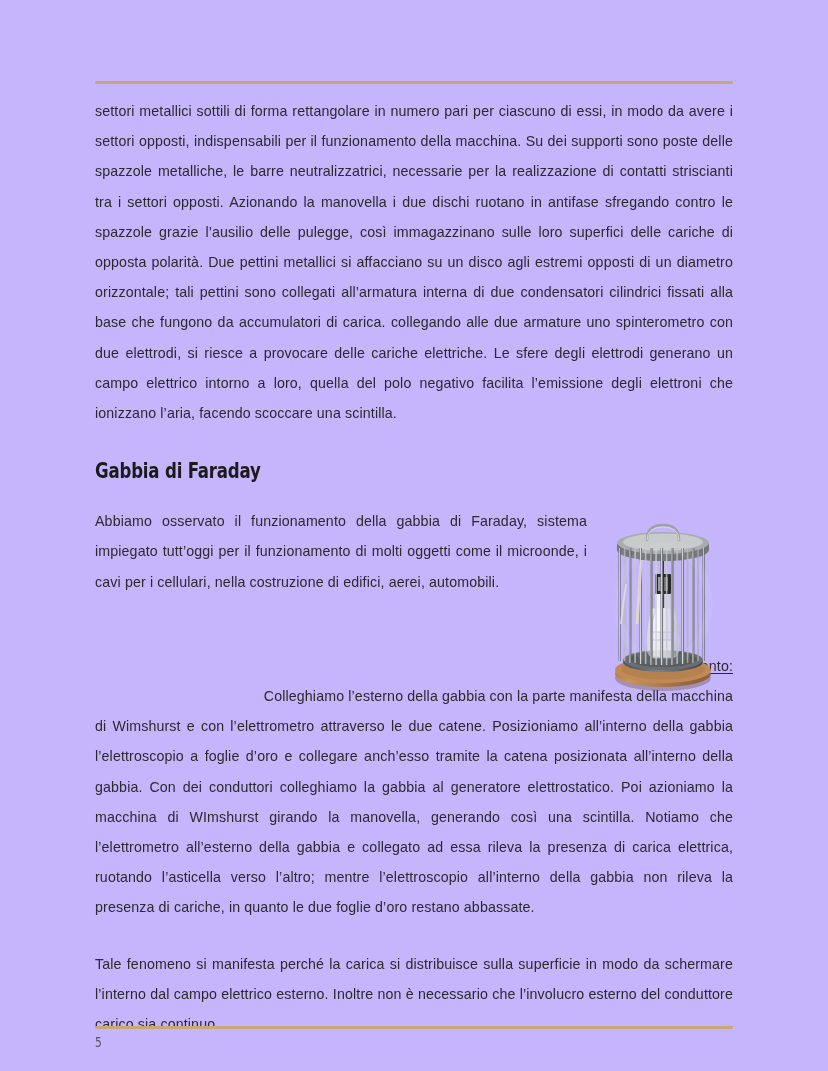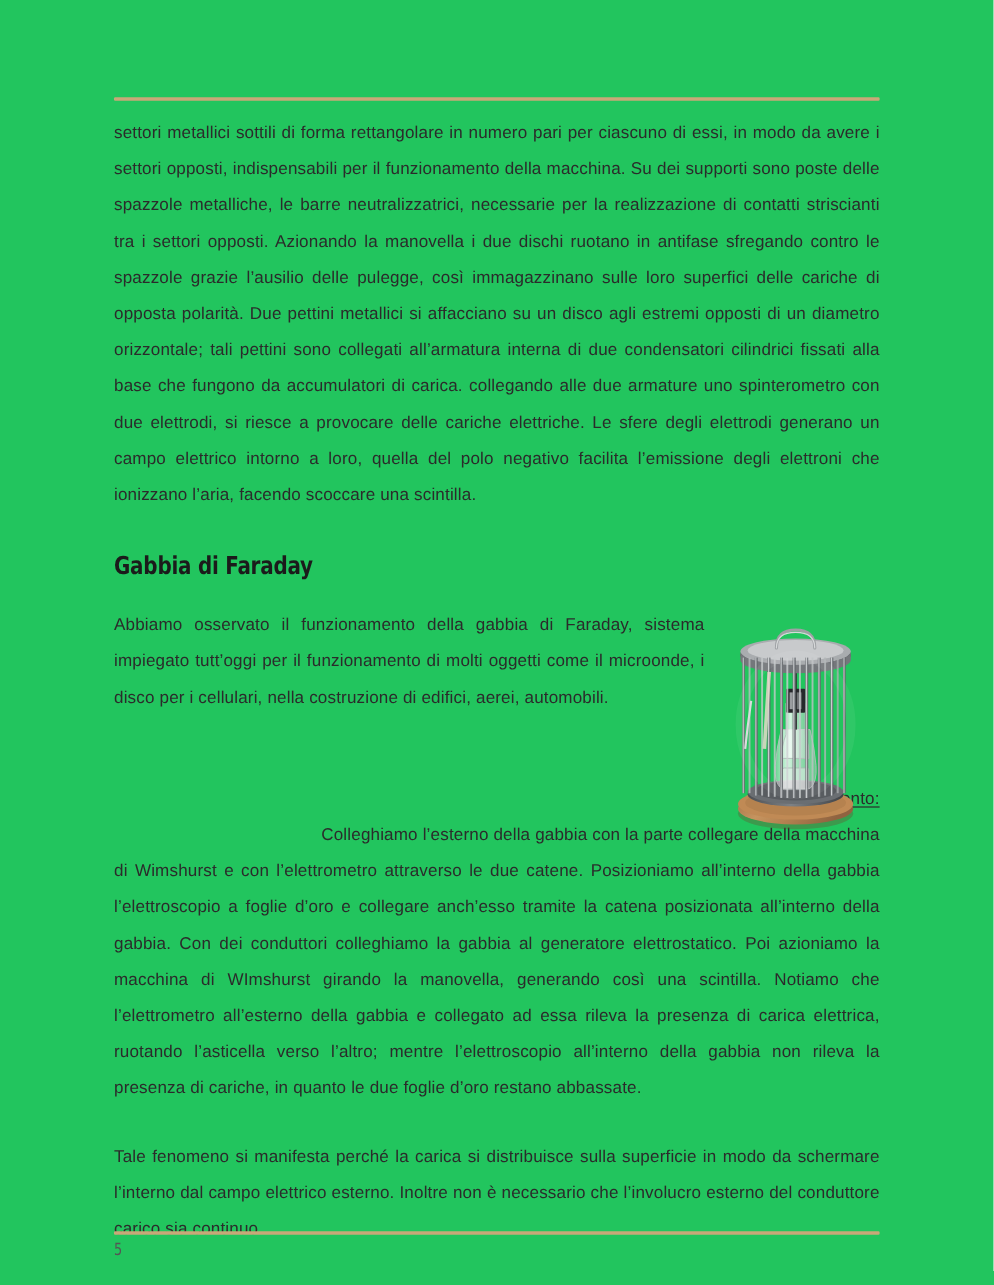--- a/index.html
+++ b/index.html
@@ -15,21 +15,21 @@
     color: #262626;
     overflow: hidden;
   }
 
   .page {
     position: absolute;
     left: 0;
     top: 0;
     width: 828px;
     height: 1071px;
-    background: #22c55e;
+    background: #c4b5fd;
   }
 
   .rule {
     position: absolute;
     left: 95px;
     width: 638px;
     height: 3px;
     background: #c9a878;
     border-radius: 1px;
   }
@@ -222,32 +222,32 @@
           </g>
 
           <path d="M37 72 Q34 92 32 112" stroke="#d9dbdc" stroke-width="1.8" fill="none"></path>
           <path d="M52 48 Q50 80 48 112" stroke="#e3d9c8" stroke-width="3" fill="none" opacity="0.85"></path>
 
           <ellipse cx="74" cy="92" rx="46" ry="58" fill="none" stroke="#ffffff" stroke-opacity="0.06" stroke-width="8"></ellipse>
         </svg>
       </div>
 
       <div class="cage-text">
-        <p class="body-text">Abbiamo osservato il funzionamento della gabbia di Faraday, sistema impiegato tutt’oggi per il funzionamento di molti oggetti come il microonde, i disco per i cellulari, nella costruzione di edifici, aerei, automobili.</p>
+        <p class="body-text">Abbiamo osservato il funzionamento della gabbia di Faraday, sistema impiegato tutt’oggi per il funzionamento di molti oggetti come il microonde, i cavi per i cellulari, nella costruzione di edifici, aerei, automobili.</p>
 
         <div class="spacer-sm"></div>
 
       </div>
     </div>
 
     <div class="spacer-lg"></div>
 
     <p class="body-text left"><span class="underline">Procedimento:</span></p>
 
-    <p class="body-text left">Colleghiamo l’esterno della gabbia con la parte collegare della macchina</p>
+    <p class="body-text left">Colleghiamo l’esterno della gabbia con la parte manifesta della macchina</p>
 
     <p class="body-text">di Wimshurst e con l’elettrometro attraverso le due catene. Posizioniamo all’interno della gabbia l’elettroscopio a foglie d’oro e collegare anch’esso tramite la catena posizionata all’interno della gabbia. Con dei conduttori colleghiamo la gabbia al generatore elettrostatico. Poi azioniamo la macchina di WImshurst girando la manovella, generando così una scintilla. Notiamo che l’elettrometro all’esterno della gabbia e collegato ad essa rileva la presenza di carica elettrica, ruotando l’asticella verso l’altro; mentre l’elettroscopio all’interno della gabbia non rileva la presenza di cariche, in quanto le due foglie d’oro restano abbassate.</p>
 
     <div class="spacer-md"></div>
 
     <p class="body-text">Tale fenomeno si manifesta perché la carica si distribuisce sulla superficie in modo da schermare l’interno dal campo elettrico esterno. Inoltre non è necessario che l’involucro esterno del conduttore carico sia continuo.</p>
 
   </div>
 
   <div class="rule bottom"></div>

